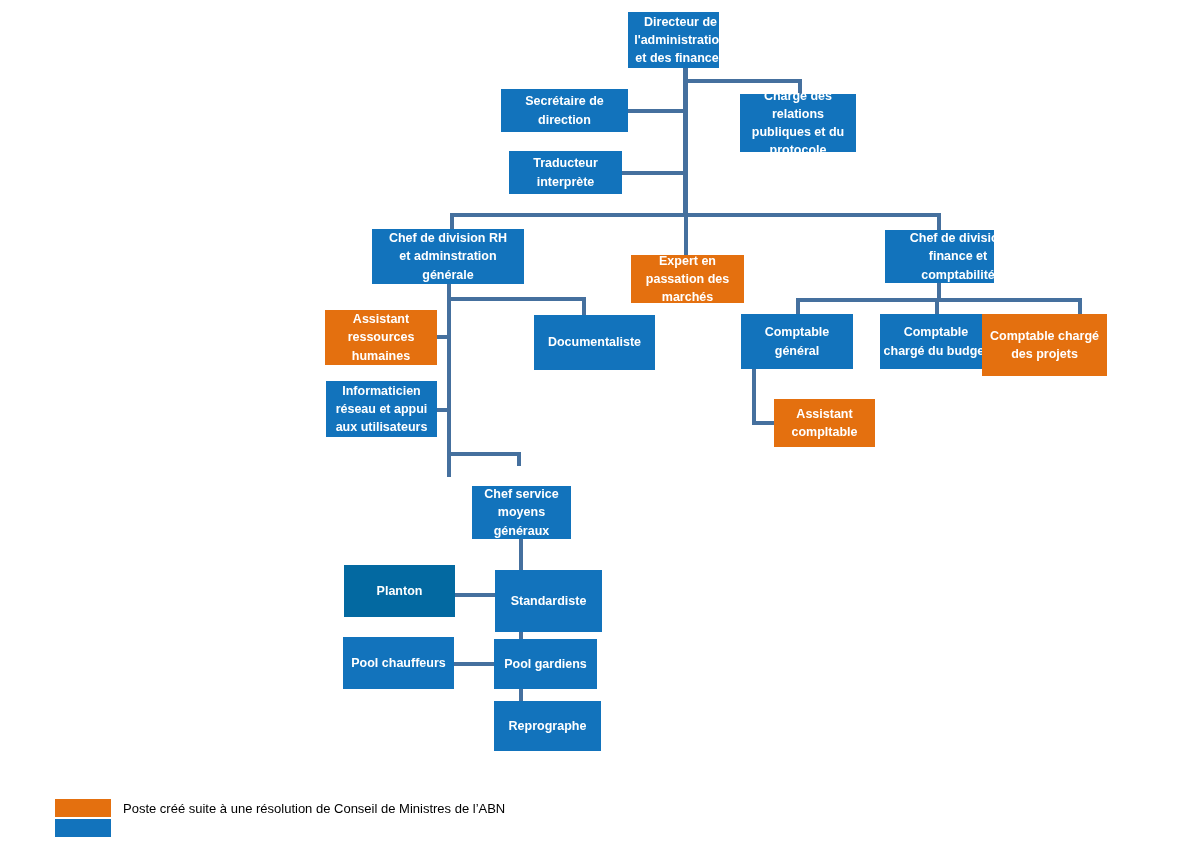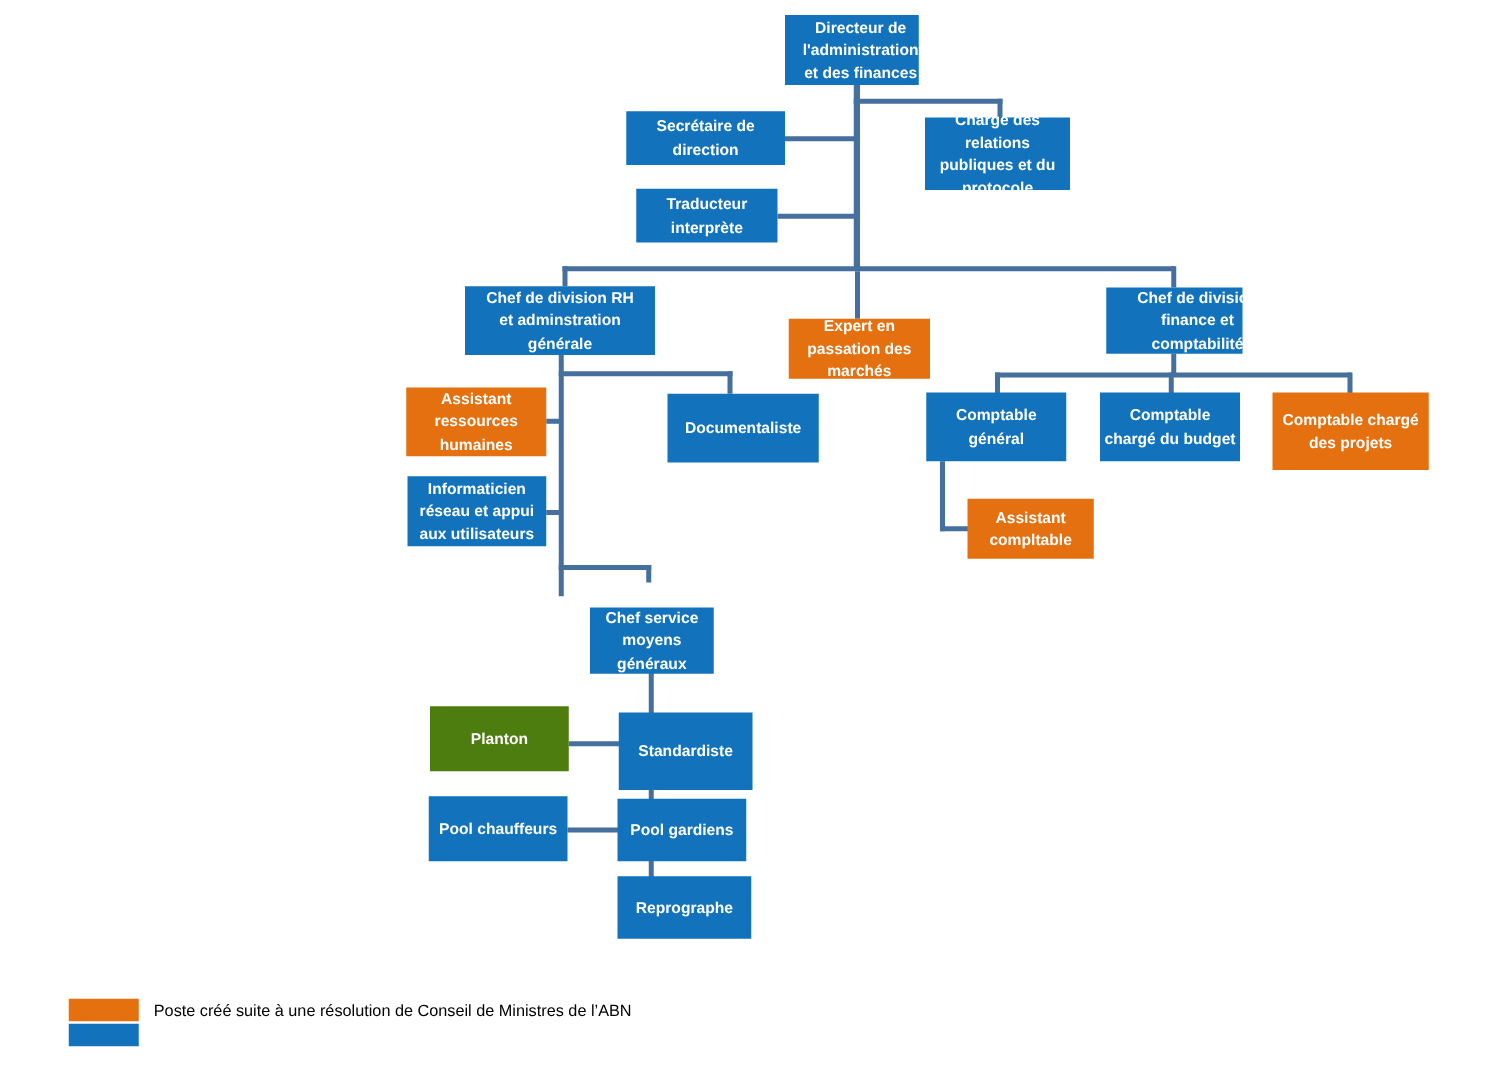--- a/index.html
+++ b/index.html
@@ -99,21 +99,21 @@
       <div class="conn" style="left: 752px; top: 369px; width: 4px; height: 56px; background: rgb(69, 112, 158);"></div>
       <div class="conn" style="left: 752px; top: 421px; width: 24px; height: 4px; background: rgb(69, 112, 158);"></div>
       <div class="conn" style="left: 519px; top: 519px; width: 4px; height: 209px; background: rgb(69, 112, 158);"></div>
       <div class="conn" style="left: 519px; top: 593px; width: 19px; height: 4px; background: rgb(69, 112, 158);"></div>
       <div class="conn" style="left: 455px; top: 593px; width: 64px; height: 4px; background: rgb(69, 112, 158);"></div>
       <div class="conn" style="left: 519px; top: 662px; width: 19px; height: 4px; background: rgb(69, 112, 158);"></div>
       <div class="conn" style="left: 454px; top: 662px; width: 65px; height: 4px; background: rgb(69, 112, 158);"></div>
       <div class="conn" style="left: 519px; top: 724px; width: 19px; height: 4px; background: rgb(69, 112, 158);"></div>
     </div>
   <div id="node-layer">
-      <div class="node blue" style="left: 628px; top: 12px; width: 107px; height: 56px; background: rgb(18, 115, 188); padding-left: 17px;">
+      <div class="node blue" style="left: 628px; top: 12px; width: 91px; height: 56px; background: rgb(18, 115, 188); padding-left: 17px;">
         <div>
           <span class="nl">Directeur de</span>
           <span class="nl">l'administration</span>
           <span class="nl">et des finances</span>
         </div>
       </div>
       <div class="node blue" style="left: 501px; top: 89px; width: 127px; height: 43px; background: rgb(18, 115, 188);">
         <div>
           <span class="nl">Secrétaire de</span>
           <span class="nl">direction</span>
@@ -178,40 +178,40 @@
           <span class="nl">Comptable</span>
           <span class="nl">général</span>
         </div>
       </div>
       <div class="node blue" style="left: 880px; top: 314px; width: 112px; height: 55px; background: rgb(18, 115, 188);">
         <div>
           <span class="nl">Comptable</span>
           <span class="nl">chargé du budget</span>
         </div>
       </div>
-      <div class="node orange" style="left: 1018px; top: 314px; width: 125px; height: 62px; background: rgb(228, 112, 15);">
+      <div class="node orange" style="left: 982px; top: 314px; width: 125px; height: 62px; background: rgb(228, 112, 15);">
         <div>
           <span class="nl">Comptable chargé</span>
           <span class="nl">des projets</span>
         </div>
       </div>
       <div class="node orange" style="left: 774px; top: 399px; width: 101px; height: 48px; background: rgb(228, 112, 15);">
         <div>
           <span class="nl">Assistant</span>
           <span class="nl">compltable</span>
         </div>
       </div>
       <div class="node blue" style="left: 472px; top: 486px; width: 99px; height: 53px; background: rgb(18, 115, 188);">
         <div>
           <span class="nl">Chef service</span>
           <span class="nl">moyens</span>
           <span class="nl">généraux</span>
         </div>
       </div>
-      <div class="node blue" style="left: 344px; top: 565px; width: 111px; height: 52px; background: #4d7c0f;">
+      <div class="node blue" style="left: 344px; top: 565px; width: 111px; height: 52px; background: #0369a1;">
         <div>
           <span class="nl">Planton</span>
         </div>
       </div>
       <div class="node blue" style="left: 495px; top: 570px; width: 107px; height: 62px; background: rgb(18, 115, 188);">
         <div>
           <span class="nl">Standardiste</span>
         </div>
       </div>
       <div class="node blue" style="left: 343px; top: 637px; width: 111px; height: 52px; background: rgb(18, 115, 188);">

